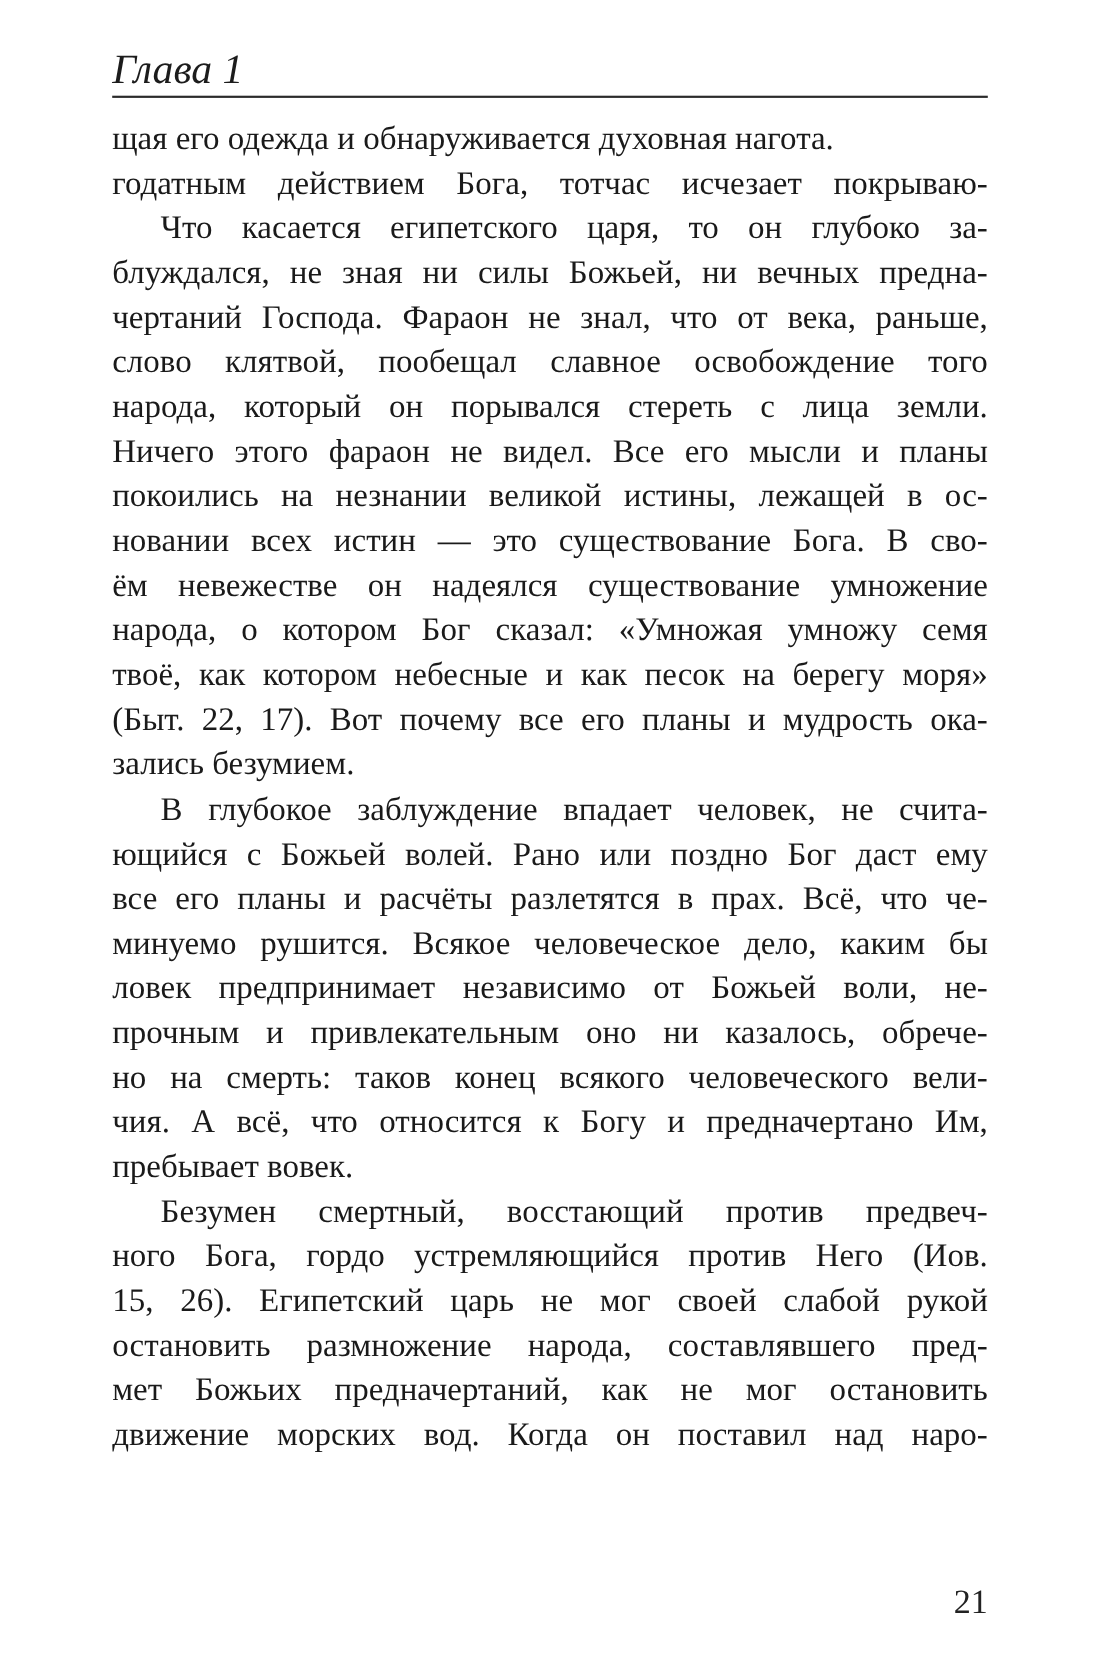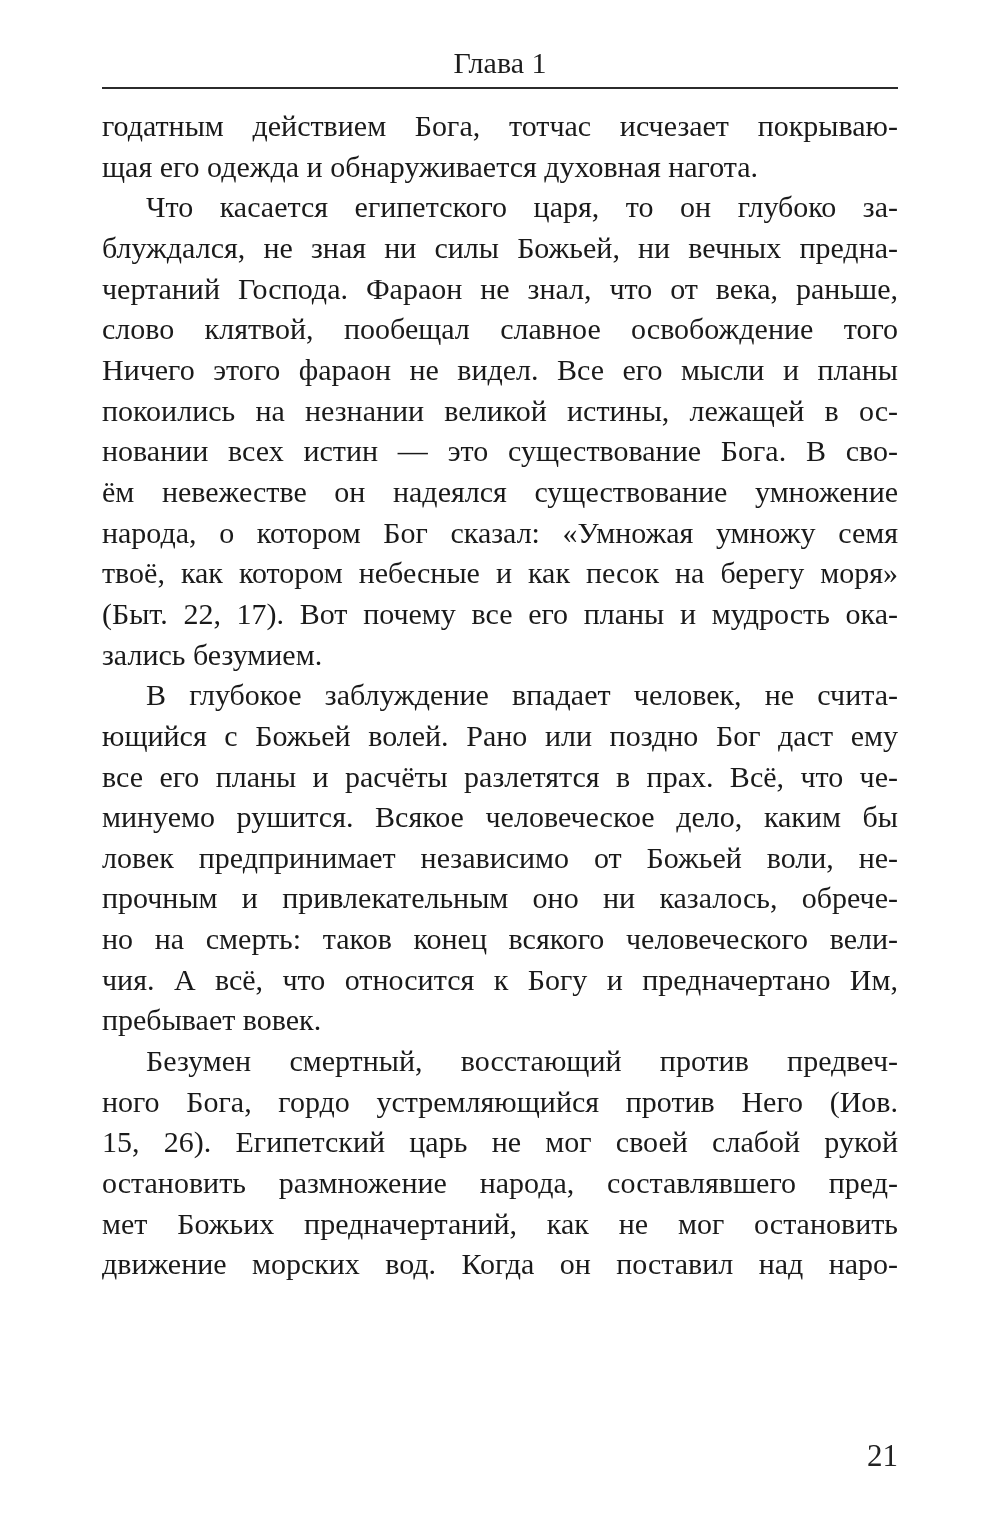--- a/index.html
+++ b/index.html
@@ -17,22 +17,23 @@
   }
   .book-page {
     position: absolute;
     inset: 0;
   }
   .running-head {
     position: absolute;
     top: 46px;
     left: 102px;
     right: 102px;
-    text-align: center;
-    font-size: 30px;
+    text-align: left;
+    font-style: italic;
+    font-size: 38px;
     line-height: 34px;
     color: #1c1c1c;
   }
   .header-rule {
     position: absolute;
     top: 87px;
     left: 102px;
     right: 102px;
     height: 2px;
     background: #2b2b2b;
@@ -76,28 +77,29 @@
 <div class="book-page">
 
   <div class="running-head">
     <span>Глава 1</span>
   </div>
 
   <div class="header-rule"></div>
 
   <div class="body-text">
       <div class="paragraph">
+        <div class="text-line ragged">щая его одежда и обнаруживается духовная нагота.</div>
         <div class="text-line">годатным действием Бога, тотчас исчезает покрываю-</div>
-        <div class="text-line ragged">щая его одежда и обнаруживается духовная нагота.</div>
       </div>
       <div class="paragraph indent">
         <div class="text-line">Что касается египетского царя, то он глубоко за-</div>
         <div class="text-line">блуждался, не зная ни силы Божьей, ни вечных предна-</div>
         <div class="text-line">чертаний Господа. Фараон не знал, что от века, раньше,</div>
         <div class="text-line">слово клятвой, пообещал славное освобождение того</div>
+        <div class="text-line">народа, который он порывался стереть с лица земли.</div>
         <div class="text-line">Ничего этого фараон не видел. Все его мысли и планы</div>
         <div class="text-line">покоились на незнании великой истины, лежащей в ос-</div>
         <div class="text-line">новании всех истин — это существование Бога. В сво-</div>
         <div class="text-line">ём невежестве он надеялся существование умножение</div>
         <div class="text-line">народа, о котором Бог сказал: «Умножая умножу семя</div>
         <div class="text-line">твоё, как котором небесные и как песок на берегу моря»</div>
         <div class="text-line">(Быт. 22, 17). Вот почему все его планы и мудрость ока-</div>
         <div class="text-line ragged">зались безумием.</div>
       </div>
       <div class="paragraph indent">

